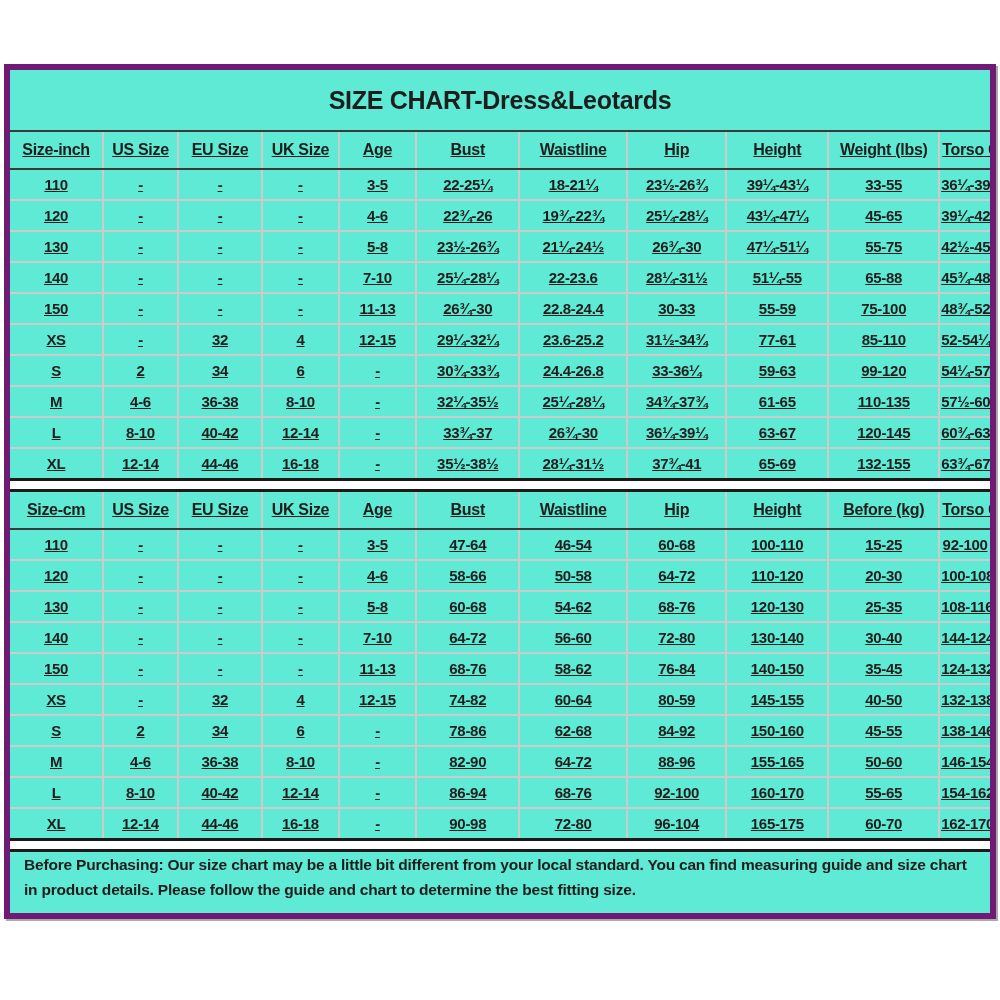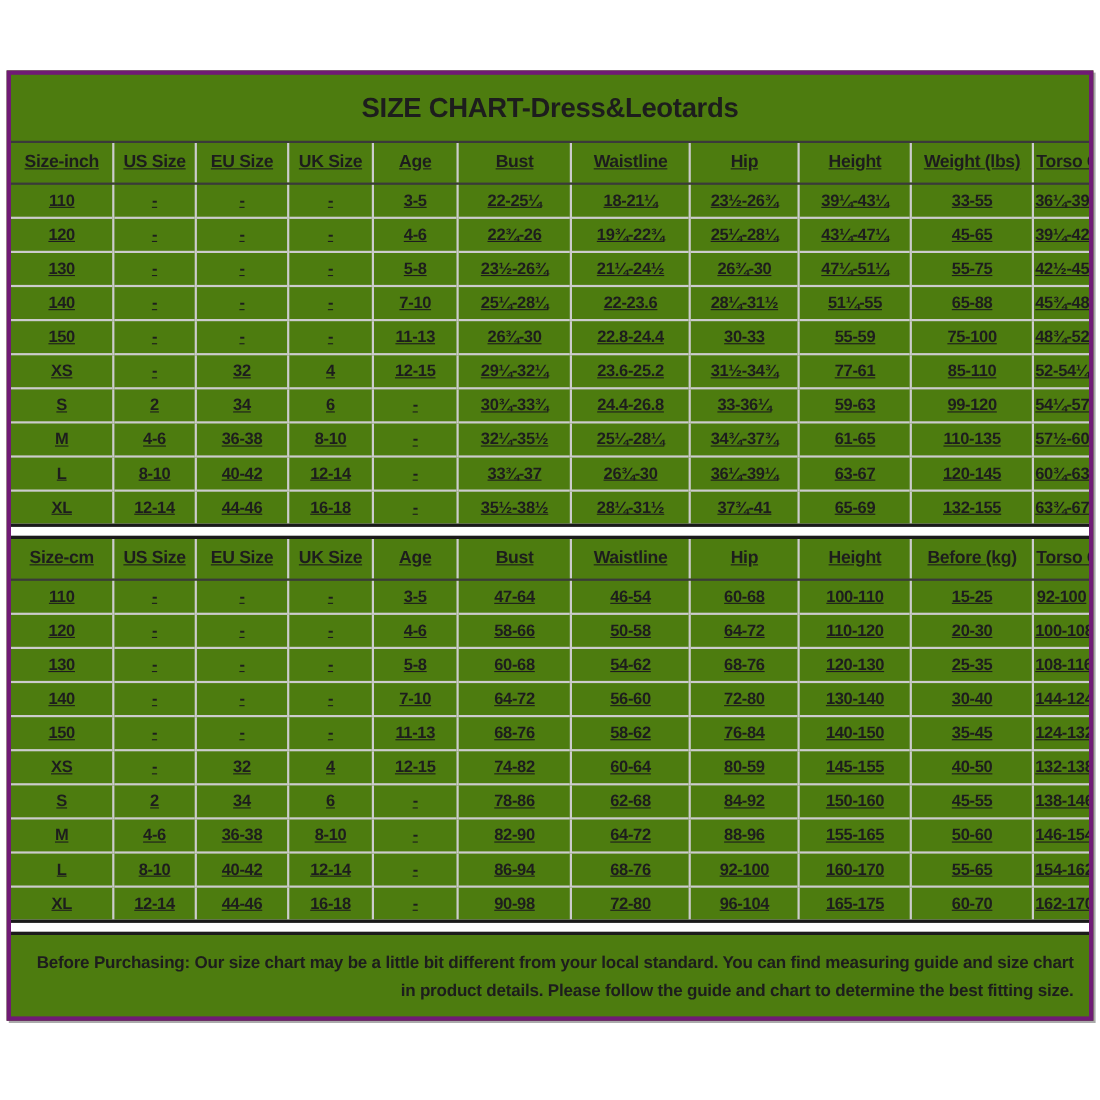--- a/index.html
+++ b/index.html
@@ -12,23 +12,23 @@
   .page {
     width: 1000px;
     height: 1000px;
     box-sizing: border-box;
     padding-top: 64px;
     background: #ffffff;
   }
   .chart-box {
     width: 980px;
     margin: 0 auto;
-    border: 4px solid #701a75;
+    border: 6px solid #701a75;
     box-shadow: 2px 2px 0 #aaaaaa;
-    background: #4d7c0f;
+    background: #5eead4;
   }
   .chart-title {
     text-align: center;
     font-size: 25px;
     font-weight: bold;
     letter-spacing: -0.3px;
     padding: 16px 0 15px 0;
   }
   table.size-table {
     width: 100%;
@@ -73,26 +73,26 @@
   table.size-table th:nth-child(8),  table.size-table td:nth-child(8)  { width: 9.5%; }
   table.size-table th:nth-child(9),  table.size-table td:nth-child(9)  { width: 9.8%; }
   table.size-table th:nth-child(10), table.size-table td:nth-child(10) { width: 10.7%; }
   .section-divider {
     height: 8px;
     border-top: 3px solid #1a1a1a;
     border-bottom: 3px solid #1a1a1a;
     background: #ffffff;
   }
   .note {
-    text-align: right;
+    text-align: left;
     font-size: 15.5px;
     font-weight: bold;
     letter-spacing: -0.2px;
     line-height: 1.6;
-    padding: 14px 14px 10px 14px;
+    padding: 1px 14px 10px 14px;
   }
 </style>
 </head>
 <body>
 
 <div class="page">
   <div class="chart-box">
 
     <div class="chart-title">SIZE CHART-Dress&amp;Leotards</div>
 

